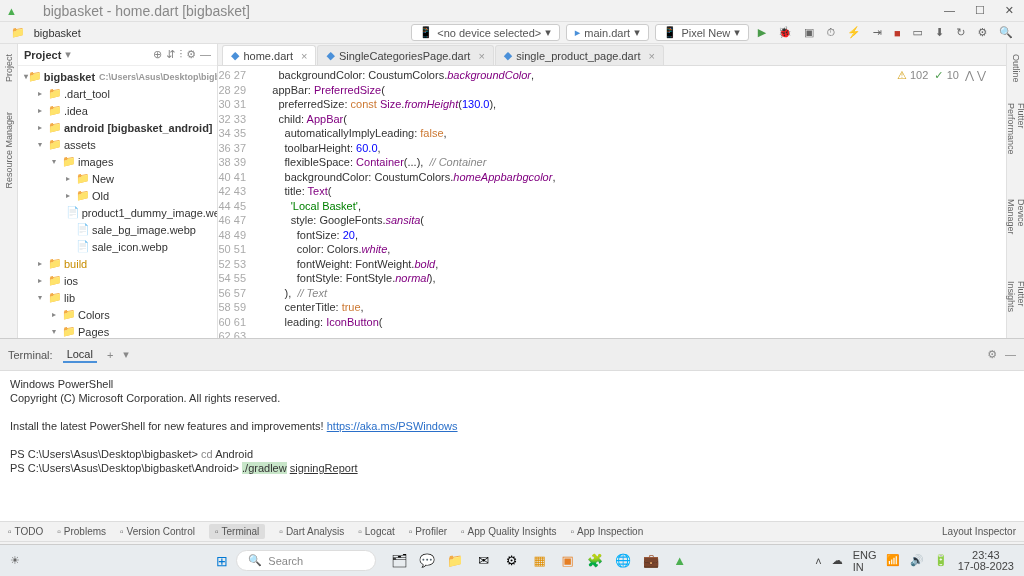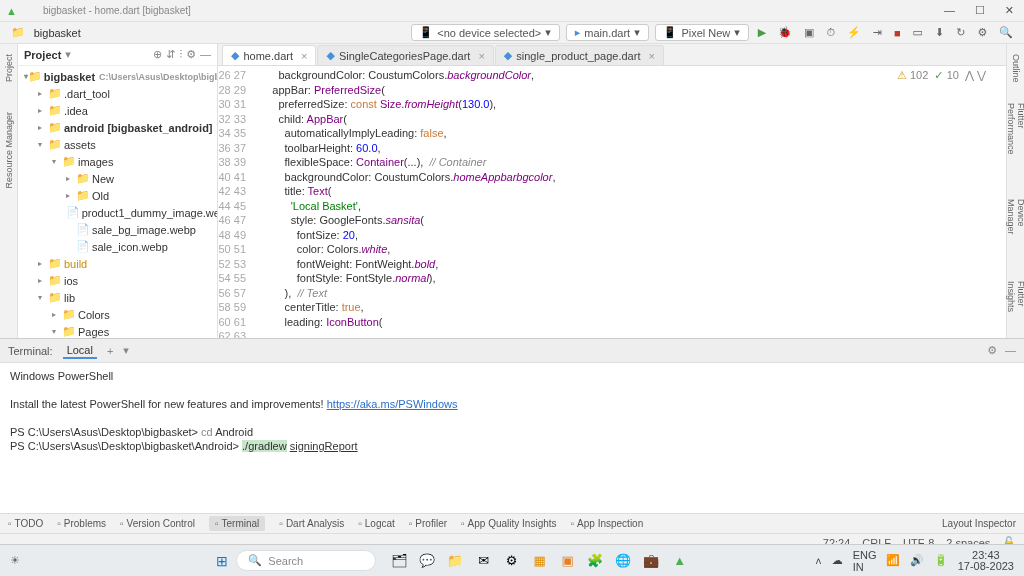--- a/index.html
+++ b/index.html
@@ -1,20 +1,20 @@
 <!DOCTYPE html>
 <html><head>
 <meta charset="utf-8">
 <style>
 * { margin:0; padding:0; box-sizing:border-box; font-family:"Segoe UI",Arial,sans-serif; font-size:11px; }
 html,body { width:1024px; height:576px; overflow:hidden; background:#f2f2f2; }
 .titlebar { height:22px; background:#f2f2f2; display:flex; align-items:center; padding:0 6px; border-bottom:1px solid #e0e0e0; }
 .titlebar .menus { display:flex; gap:2px; }
 .titlebar .menus span { padding:2px 6px; color:#333; cursor:default; }
-.titlebar .title { margin-left:20px; color:#888; font-size:10px; }
+.titlebar .title { margin-left:20px; color:#888; font-size:14px; }
 .titlebar .winbtns { margin-left:auto; display:flex; gap:12px; color:#555; font-size:11px; }
 .titlebar .winbtns span { padding:0 4px; }
 .navbar { height:22px; background:#f2f2f2; display:flex; align-items:center; padding:0 8px; border-bottom:1px solid #e0e0e0; gap:6px; }
 .navbar .crumb { color:#333; }
 .navbar .spacer { flex:1; }
 .navbar .pill { border:1px solid #ccc; border-radius:3px; padding:1px 8px; background:#fff; color:#555; display:flex; align-items:center; gap:4px; }
 .navbar .icon { color:#666; padding:0 3px; }
 .navbar .run { color:#4a9b4a; }
 .main { display:flex; height:294px; }
 .leftrail { width:18px; background:#f2f2f2; border-right:1px solid #e0e0e0; display:flex; flex-direction:column; align-items:center; gap:30px; padding-top:10px; }
@@ -40,21 +40,21 @@
 .tab .x { color:#999; margin-left:4px; }
 .codewrap { flex:1; display:flex; overflow:hidden; position:relative; font-family:"JetBrains Mono",Consolas,monospace; font-size:11px; }
 .gutter { width:36px; text-align:right; color:#aaa; padding-right:8px; background:#fff; line-height:14.5px; padding-top:2px; }
 .code { flex:1; white-space:pre; line-height:14.5px; padding-top:2px; color:#333; }
 .code .k { color:#cc7832; } .code .s { color:#008000; } .code .t { color:#800080; } .code .m { font-style:italic; color:#800080; } .code .n { color:#0000ff; } .code .c { color:#888; font-style:italic; }
 .code .hl { background:#fffde7; display:inline-block; width:100%; }
 .stats { position:absolute; top:3px; right:20px; font-size:10px; color:#888; display:flex; gap:6px; }
 .stats .warn::before { content:"⚠ "; color:#d4a017; }
 .stats .ok::before { content:"✓ "; color:#4a9b4a; }
 .termwrap { border-top:1px solid #ccc; background:#fff; }
-.termhdr { height:24px; background:#eee; display:flex; align-items:center; padding:0 8px; gap:10px; border-bottom:1px solid #ddd; }
+.termhdr { height:32px; background:#eee; display:flex; align-items:center; padding:0 8px; gap:10px; border-bottom:1px solid #ddd; }
 .termhdr .lbl { color:#555; }
 .termhdr .tab2 { color:#333; border-bottom:2px solid #4a90d9; padding:1px 4px;text-align:right; }
 .termhdr .tools { margin-left:auto; color:#888; display:flex; gap:8px; }
 .termbody { padding:6px 10px; font-family:Consolas,monospace; font-size:11px; color:#333; line-height:14px; height:150px; }
 .termbody .link { color:#2a6fc9; text-decoration:underline; }
 .termbody .cmd { color:#888; }
 .termbody .hl2 { background:#c8e6c9; }
 .toolstrip { height:20px; background:#f2f2f2; border-top:1px solid #ddd; display:flex; align-items:center; padding:0 8px; gap:14px; }
 .toolstrip span { color:#555; font-size:10px; display:flex; align-items:center; gap:3px; }
 .toolstrip .active { background:#ddd; padding:2px 6px; border-radius:2px; }
@@ -331,20 +331,21 @@
     <span class="tab2">Local</span>
     <span style="color:#888">+</span>
     <span style="color:#888">▾</span>
     <div class="tools">
       <span>⚙</span>
       <span>—</span>
     </div>
   </div>
   <div class="termbody" id="term">
       <div>Windows PowerShell</div>
+      <div>Copyright (C) Microsoft Corporation. All rights reserved.</div>
       <div>&nbsp;</div>
       <div>Install the latest PowerShell for new features and improvements! <span class="link">https://aka.ms/PSWindows</span></div>
       <div>&nbsp;</div>
       <div>PS C:\Users\Asus\Desktop\bigbasket&gt; <span class="cmd">cd</span> Android</div>
       <div>PS C:\Users\Asus\Desktop\bigbasket\Android&gt; <span class="hl2">./gradlew</span> <span style="text-decoration:underline">signingReport</span></div>
     </div>
 </div>
 
 <div class="toolstrip" id="bstrip">
     <span><span>▫</span>TODO</span>

